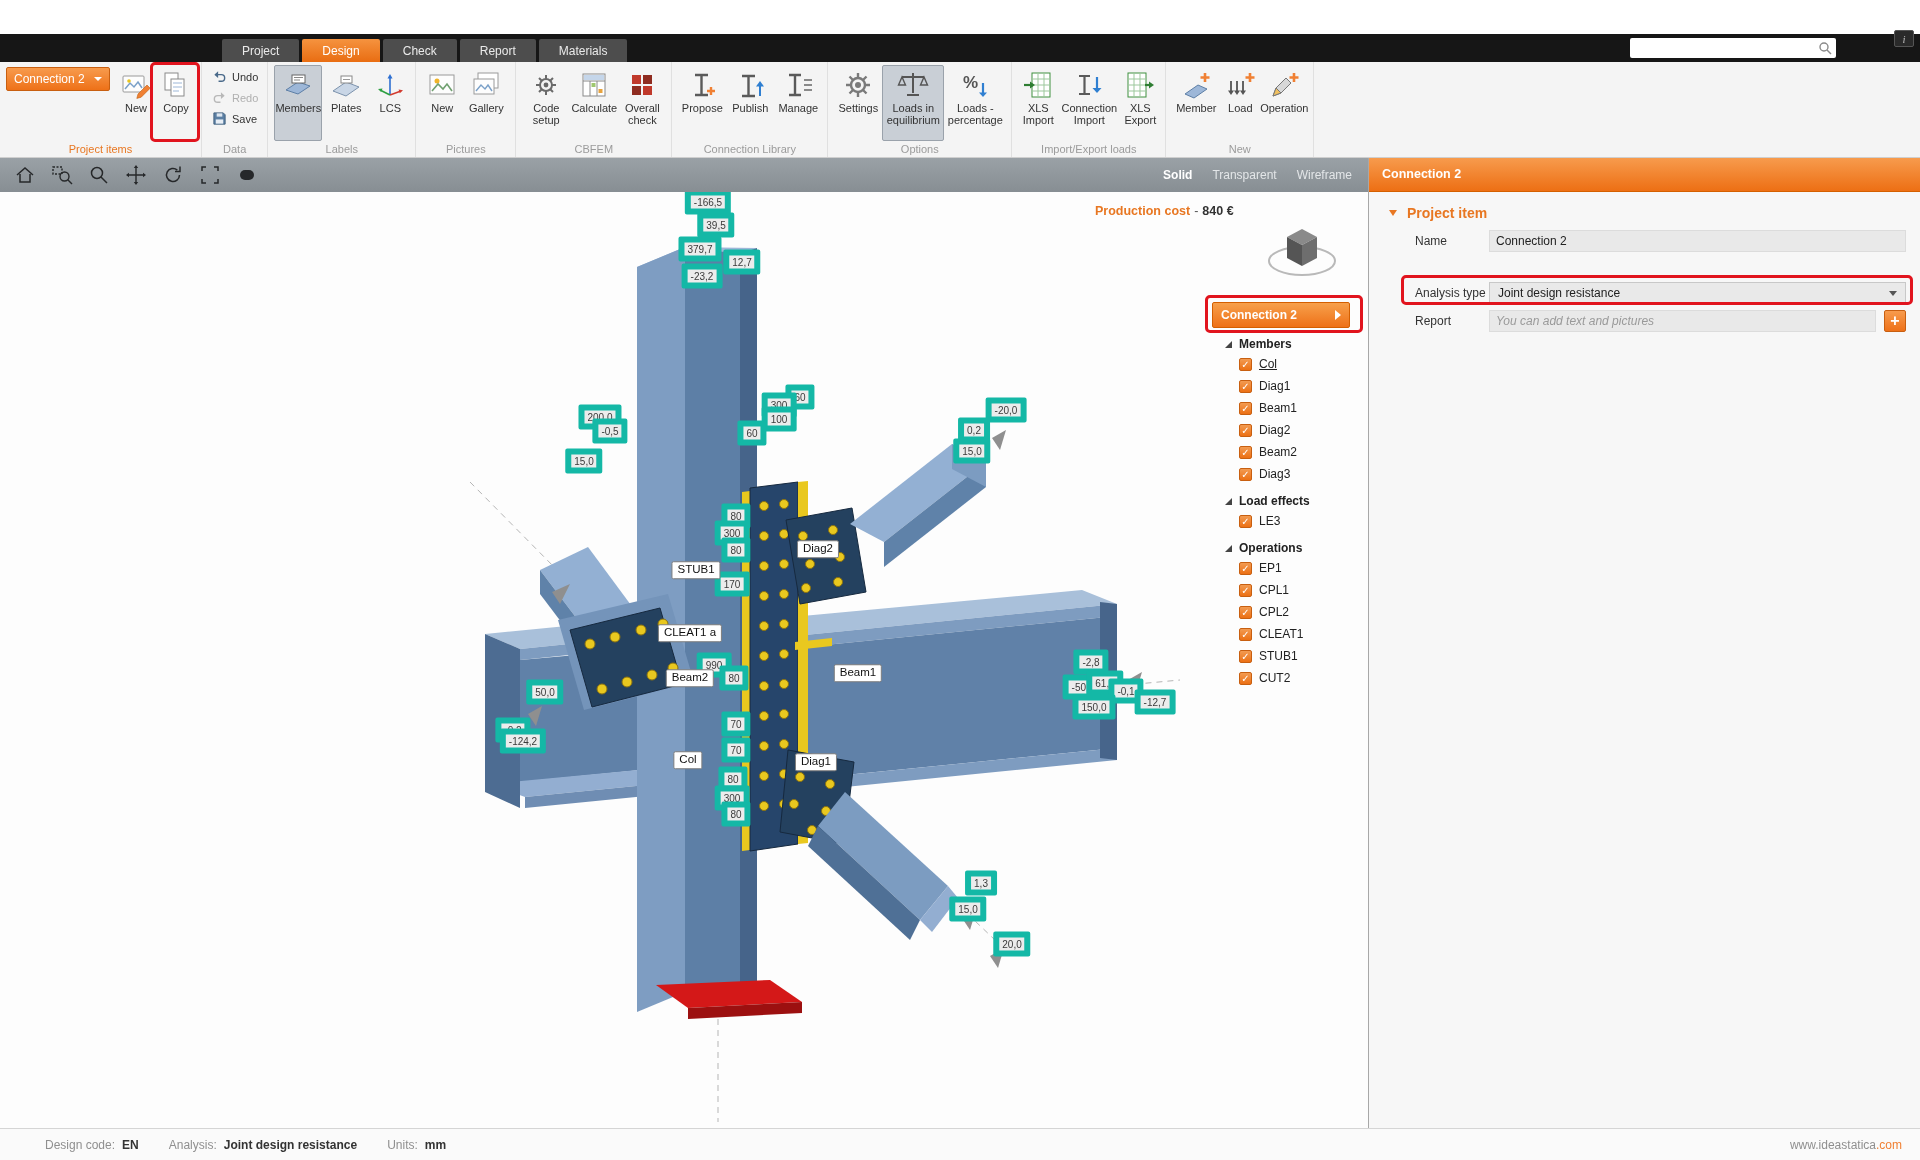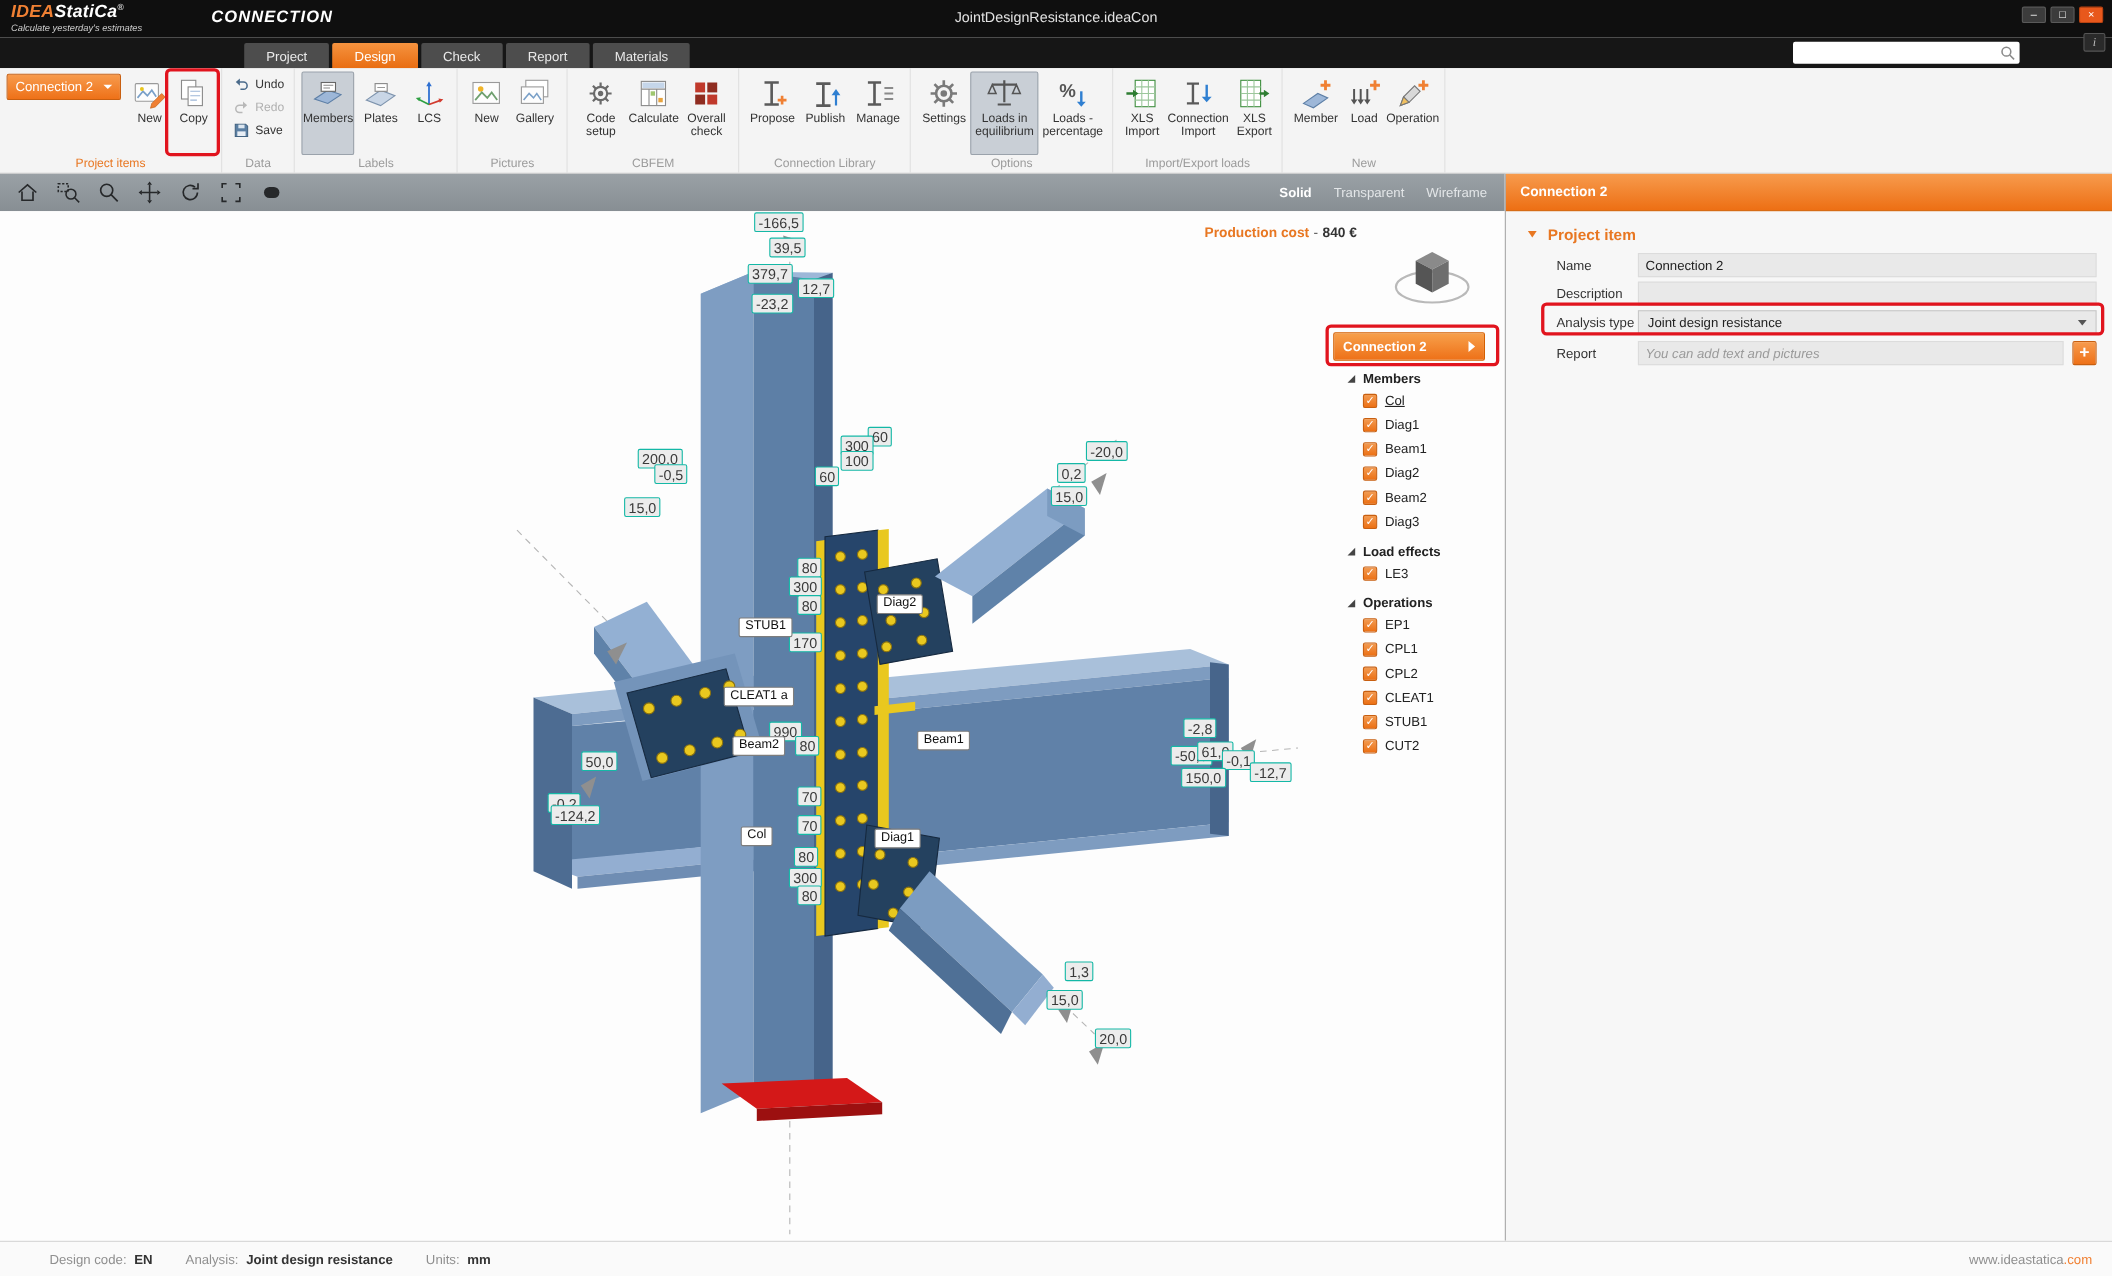--- a/index.html
+++ b/index.html
@@ -48,21 +48,21 @@
   
   .vtoolbar{position:absolute;left:0;top:158px;width:1368px;height:34px;background:linear-gradient(#9aa1a6,#878e93);display:flex;align-items:center}
   .vticon{width:24px;height:24px;margin-left:13px;display:flex;align-items:center;justify-content:center}
   .viewmodes{position:absolute;right:16px;top:0;height:34px;display:flex;align-items:center;gap:20px;font-size:12px;color:#e3e6e8}
   .viewmodes .mode.active{color:#fff;font-weight:bold}
 
   
   .viewport{position:absolute;left:0;top:192px;width:1368px;height:936px;background:#fdfdfd;overflow:hidden}
   .scene{position:absolute;left:0;top:0}
   .dimlayer{position:absolute;left:0;top:0;width:100%;height:100%;pointer-events:none}
-  .dim{position:absolute;transform:translate(-50%,-50%);background:#ececec;border:1px solid #14b8a6;border-radius:2px;color:#3a3a3a;font-size:13px;line-height:1;padding:1.5px 3px;white-space:nowrap}
+  .dim{position:absolute;transform:translate(-50%,-50%);background:#ececec;border:6px solid #14b8a6;border-radius:2px;color:#3a3a3a;font-size:10px;line-height:1;padding:1.5px 3px;white-space:nowrap}
   .mlabel{position:absolute;transform:translate(-50%,-50%);background:#fff;border:1px solid #7d7d7d;border-radius:2px;color:#111;font-size:11.5px;line-height:1;padding:2px 5px;white-space:nowrap}
   .prodcost{position:absolute;left:1095px;top:12px;font-size:12.5px;white-space:nowrap}
   .prodcost .pc-label{color:#e87722;font-weight:bold}
   .prodcost .pc-sep{color:#555;margin:0 4px}
   .prodcost .pc-value{color:#333;font-weight:bold}
   .navcube{position:absolute;left:1266px;top:26px;width:72px;height:72px}
 
   
   .tree{position:absolute;left:1212px;top:110px;width:150px;font-size:12px;color:#222}
   .tree-root{width:138px;height:26px;background:linear-gradient(#f7a04b,#ee7118);border:1px solid #d45f00;border-radius:2px;color:#fff;font-weight:bold;display:flex;align-items:center;justify-content:space-between;padding:0 8px}
@@ -98,33 +98,20 @@
   .site .s2{color:#f08033}
 
   
   .annot{position:absolute;border:3px solid #e1141e;border-radius:5px;pointer-events:none;z-index:50}
 </style>
 </head>
 <body>
 
 <div id="app">
 
-  <div class="titlebar">
-    <div class="logo">
-      <div class="logo-row"><span class="logo-idea">IDEA</span><span class="logo-statica">StatiCa</span><span class="logo-reg">®</span></div>
-      <div class="tagline">Calculate yesterday's estimates</div>
-    </div>
-    <div class="product">CONNECTION</div>
-    <div class="doc-title">JointDesignResistance.ideaCon</div>
-    <div class="winbtns">
-      <div class="winbtn">–</div>
-      <div class="winbtn">□</div>
-      <div class="winbtn close">×</div>
-    </div>
-  </div>
   <div class="infobtn">i</div>
 
   <div class="tabbar">
     <div class="tabs">
       <div class="tab">Project</div>
       <div class="tab active">Design</div>
       <div class="tab">Check</div>
       <div class="tab">Report</div>
       <div class="tab">Materials</div>
     </div>
@@ -704,24 +691,20 @@
   <div class="rpanel">
     <div class="rpanel-header">Connection 2</div>
     <div class="psec">
       <span class="ptri"></span>
       <span class="psec-label">Project item</span>
     </div>
     <div class="prow" style="top:70px">
       <span class="plabel">Name</span>
       <span class="pctrl"><input class="pinput" value="Connection 2" style=""></span>
     </div>
-    <div class="prow" style="top:96px">
-      <span class="plabel">Description</span>
-      <span class="pctrl"><input class="pinput" value="" style=""></span>
-    </div>
     <div class="prow" style="top:122px">
       <span class="plabel">Analysis type</span>
       <span class="pctrl">
         <span class="pdrop">
           <span>Joint design resistance</span>
           <span class="darr"></span>
         </span>
       </span>
     </div>
     <div class="prow" style="top:150px">

